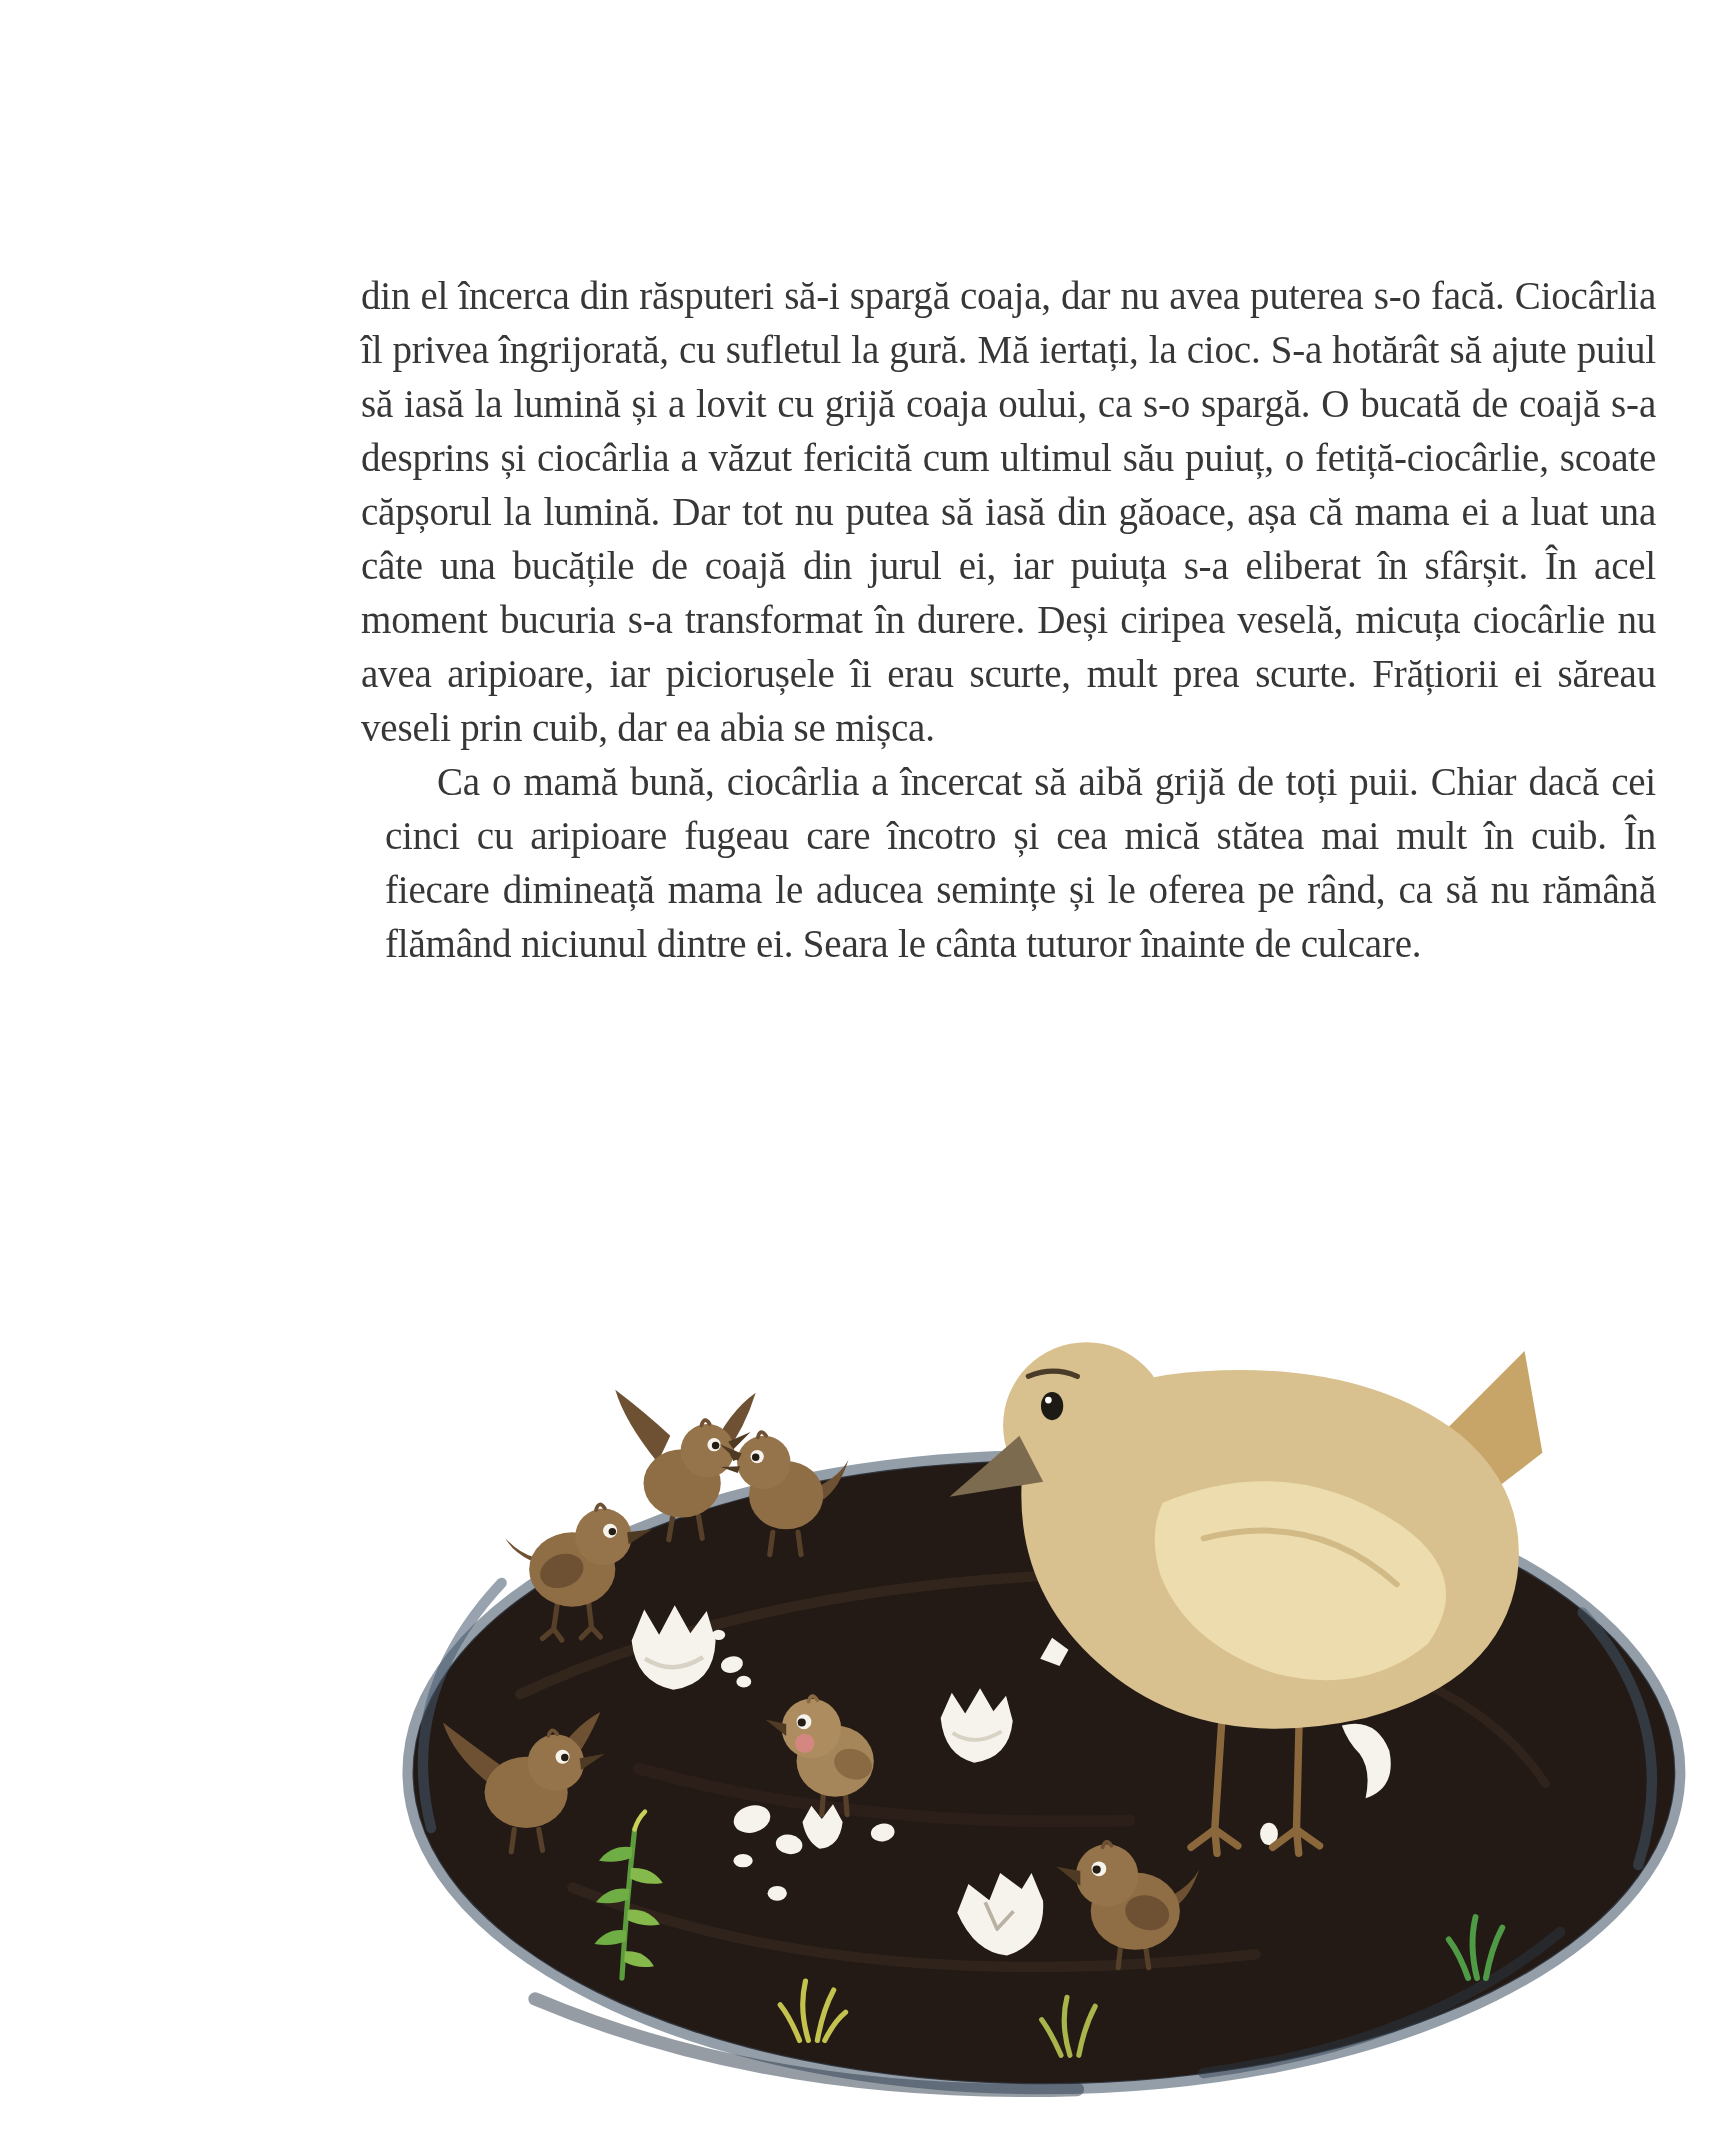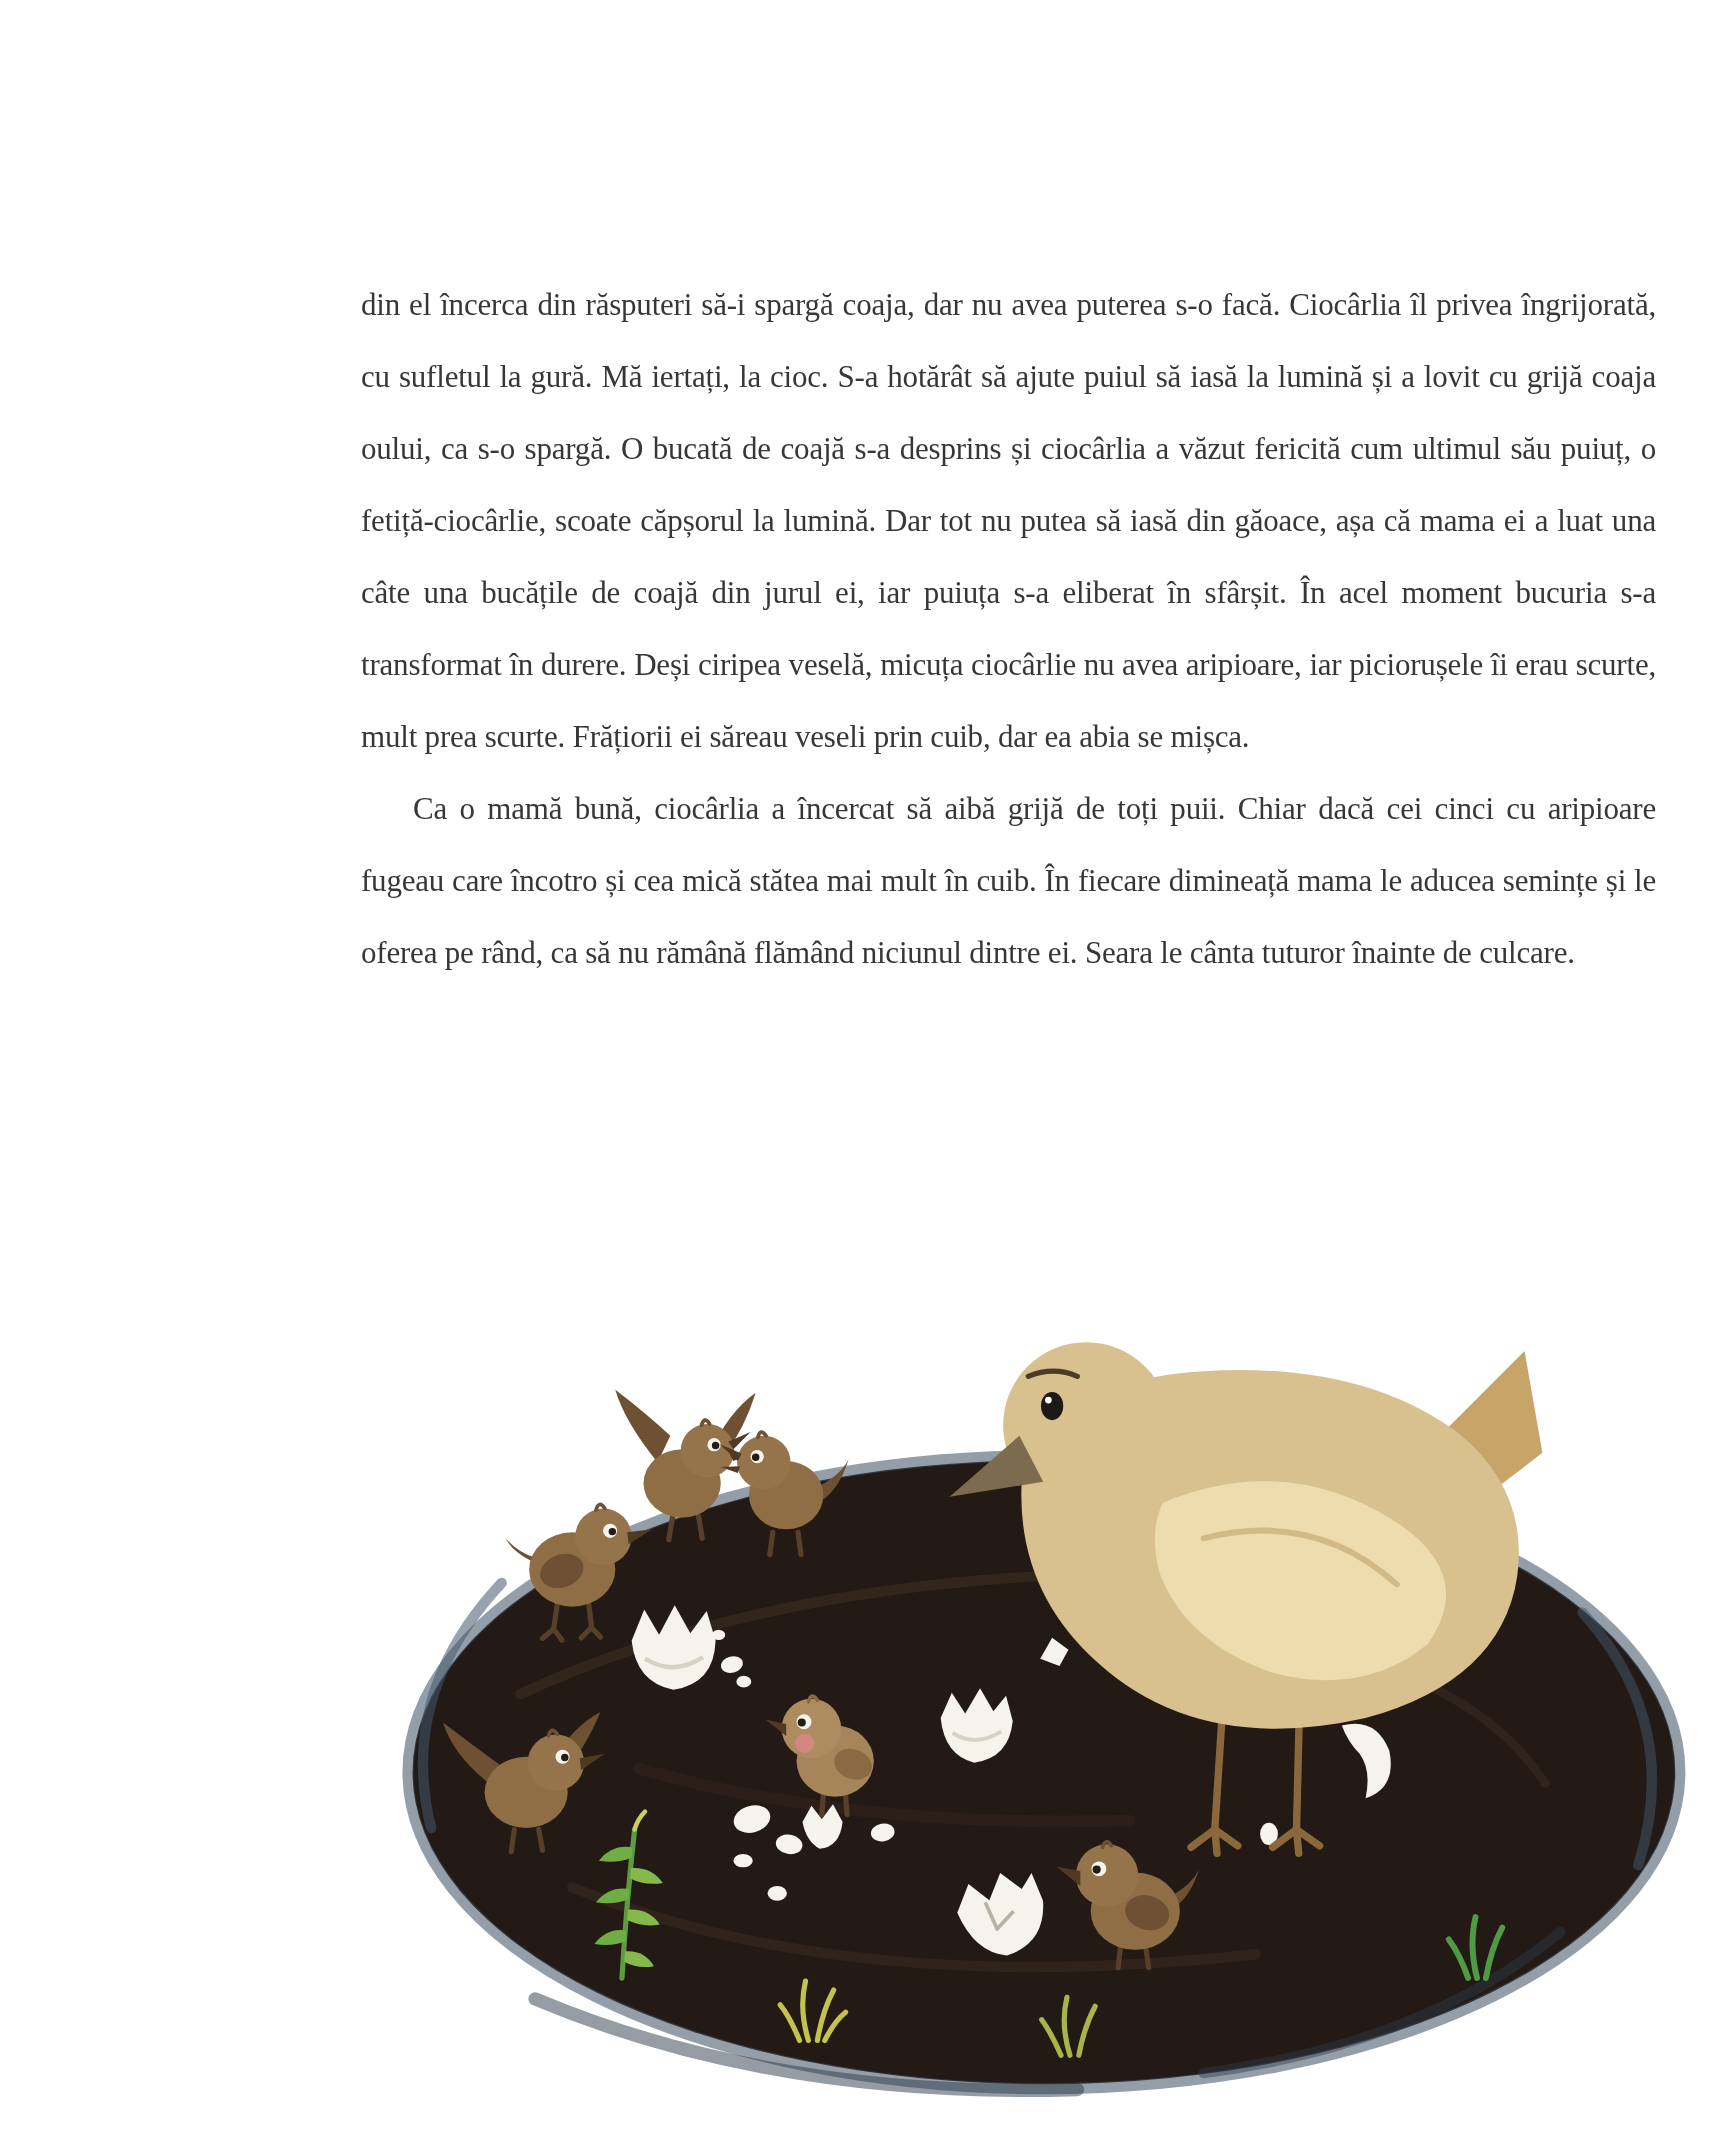--- a/index.html
+++ b/index.html
@@ -18,30 +18,31 @@
     position: absolute;
     inset: 0;
     background: #ffffff;
   }
   .text-block {
     position: absolute;
     left: 361px;
     top: 269px;
     width: 1295px;
     color: #373737;
-    font-size: 31px;
-    line-height: 72px;
+    font-size: 39px;
+    line-height: 54px;
     text-align: justify;
     letter-spacing: -0.2px;
   }
   .text-block p {
     margin: 0;
   }
   .text-block p.indent {
     text-indent: 52px;
+    margin-left: 24px;
   }
   .illustration {
     position: absolute;
     left: 327px;
     top: 1308px;
     width: 1367px;
     height: 832px;
   }
   .illustration svg {
     width: 100%;

